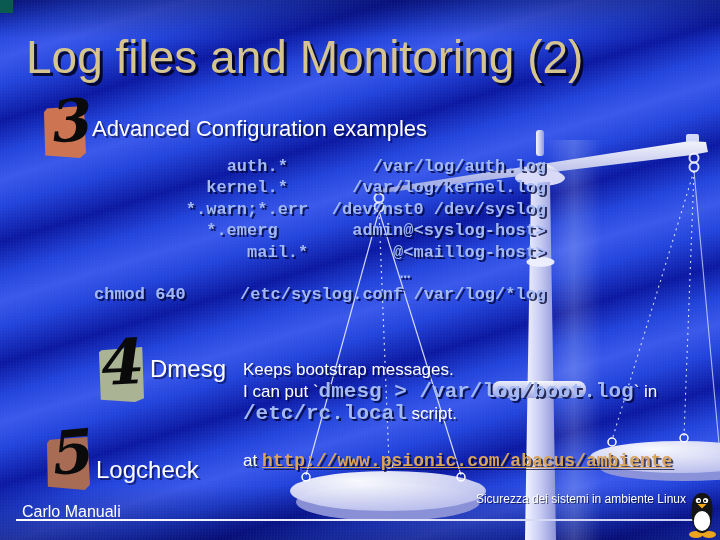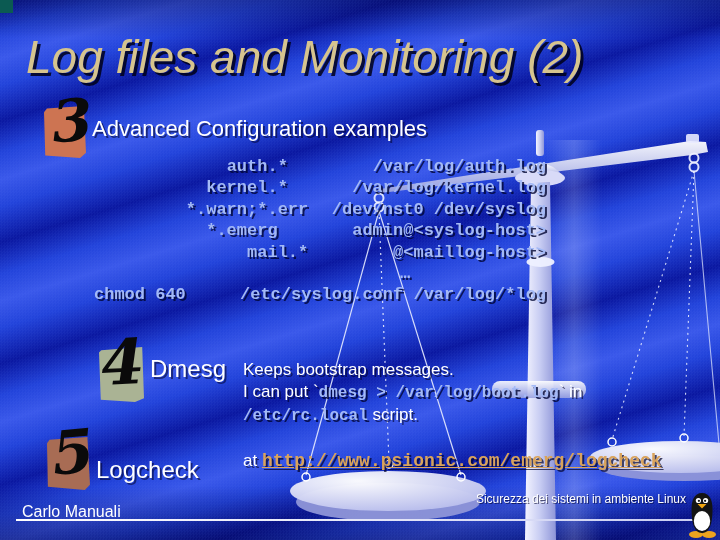--- a/index.html
+++ b/index.html
@@ -32,21 +32,21 @@
   .h-dmesg{left:150px;top:355px;font-size:24px;}
   .h-logcheck{left:96px;top:456px;font-size:24px;}
   .code{font-family:"Liberation Mono","DejaVu Sans Mono",monospace;font-weight:bold;}
   .cfg{left:94px;top:157px;font-size:17px;}
   .cfg-row{display:flex;height:21.4px;align-items:flex-start;white-space:pre;
     text-shadow:2px 2px 0 rgba(0,5,50,0.8);color:#a3b9f6;justify-content:flex-end;}
   .cfg-sel{width:146px;}
   .note{color:#ffffff;font-size:17px;line-height:22px;white-space:nowrap;
     text-shadow:2px 2px 0 rgba(0,0,40,0.6);}
   .note-dmesg{left:243px;top:359px;}
-  .inline-code{color:#a3b9f6;font-size:16px;text-shadow:2px 2px 0 rgba(0,5,50,0.8);}
+  .inline-code{color:#a3b9f6;font-size:21px;text-shadow:2px 2px 0 rgba(0,5,50,0.8);}
   .note-logcheck{left:243px;top:450px;}
   .url-link{font-size:18px;text-decoration:underline;text-shadow:2px 2px 0 rgba(0,0,40,0.7);cursor:pointer;}
   .footer-author{left:22px;top:503px;font-size:16px;color:#ffffff;white-space:nowrap;}
   .footer-line{left:16px;top:519px;width:692px;height:2px;background:linear-gradient(90deg,#ffffff,#c9cdf2);}
   .footer-course{left:0px;top:492px;width:686px;text-align:right;font-size:12px;color:#ffffff;white-space:nowrap;
     text-shadow:1px 1px 0 rgba(0,0,40,0.6);}
   .tux{position:absolute;left:686px;top:492px;width:32px;height:46px;z-index:3;}
 </style>
 </head>
 <body>
@@ -106,21 +106,21 @@
     <circle cx="306" cy="477" r="4" stroke="#ffffff" stroke-width="1.5" fill="none"></circle>
     <circle cx="389" cy="464" r="4" stroke="#ffffff" stroke-width="1.5" fill="none"></circle>
     <circle cx="461" cy="477" r="4" stroke="#ffffff" stroke-width="1.5" fill="none"></circle>
 
     <ellipse cx="684" cy="468" rx="84" ry="13" fill="#8f96d8" opacity="0.95"></ellipse>
     <ellipse cx="680" cy="457" rx="90" ry="16" fill="url(#gpan)" opacity="0.97"></ellipse>
     <circle cx="612" cy="442" r="4" stroke="#ffffff" stroke-width="1.5" fill="none"></circle>
     <circle cx="684" cy="438" r="4" stroke="#ffffff" stroke-width="1.5" fill="none"></circle>
   </svg>
 
-  <div class="layer title" style="color:#d6c48e;font-style:italic;">Log files and Monitoring (2)</div>
+  <div class="layer title" style="color:#d6c48e;">Log files and Monitoring (2)</div>
 
   <div class="num-block" style="left:44px;top:106px;width:42px;height:52px;background:#cd7452;
               clip-path:polygon(7% 5%, 95% 0%, 100% 90%, 86% 100%, 3% 95%, 0% 12%);"></div>
   <div class="numeral" style="left:52px;top:92px;font-size:58px;transform:rotate(-4deg);">3</div>
   <div class="layer sec-heading h-adv">Advanced Configuration examples</div>
 
   <div class="layer code cfg">
     <div class="cfg-row">
       <span class="cfg-sel">auth.*</span>
       <span class="cfg-act">/var/log/auth.log</span>
@@ -159,21 +159,21 @@
     <div>Keeps bootstrap messages.</div>
     <div><span>I can put `</span><span class="code inline-code">dmesg &gt; /var/log/boot.log</span><span>` in</span></div>
     <div><span class="code inline-code">/etc/rc.local</span><span> script.</span></div>
   </div>
 
   <div class="num-block" style="left:47px;top:437px;width:43px;height:53px;background:#a86c54;
               clip-path:polygon(6% 5%, 94% 0%, 100% 90%, 88% 100%, 2% 94%, 0% 12%);"></div>
   <div class="numeral" style="left:52px;top:422px;font-size:60px;transform:rotate(-5deg);">5</div>
   <div class="layer sec-heading h-logcheck">Logcheck</div>
   <div class="layer note note-logcheck">
-    <span>at </span><a class="code url-link" style="color:#d9a35c;">http://www.psionic.com/emerg/logcheck</a>
+    <span>at </span><a class="code url-link" style="color:#d9a35c;">http://www.psionic.com/abacus/ambiente</a>
   </div>
 
   <div class="layer footer-author">Carlo Manuali</div>
   <div class="layer footer-line"></div>
   <div class="layer footer-course">Sicurezza dei sistemi in ambiente Linux</div>
 
   <svg class="tux" viewBox="0 0 32 46" aria-hidden="true">
     <ellipse cx="10" cy="42.5" rx="7" ry="3.4" fill="#eca31e"></ellipse>
     <ellipse cx="23" cy="42.5" rx="7" ry="3.4" fill="#eca31e"></ellipse>
     <path d="M16,1 C8,1 5.5,9 5.5,17 C5.5,29 7.5,41 16,41 C24.5,41 26.5,29 26.5,17 C26.5,9 24,1 16,1 Z" fill="#141414"></path>

